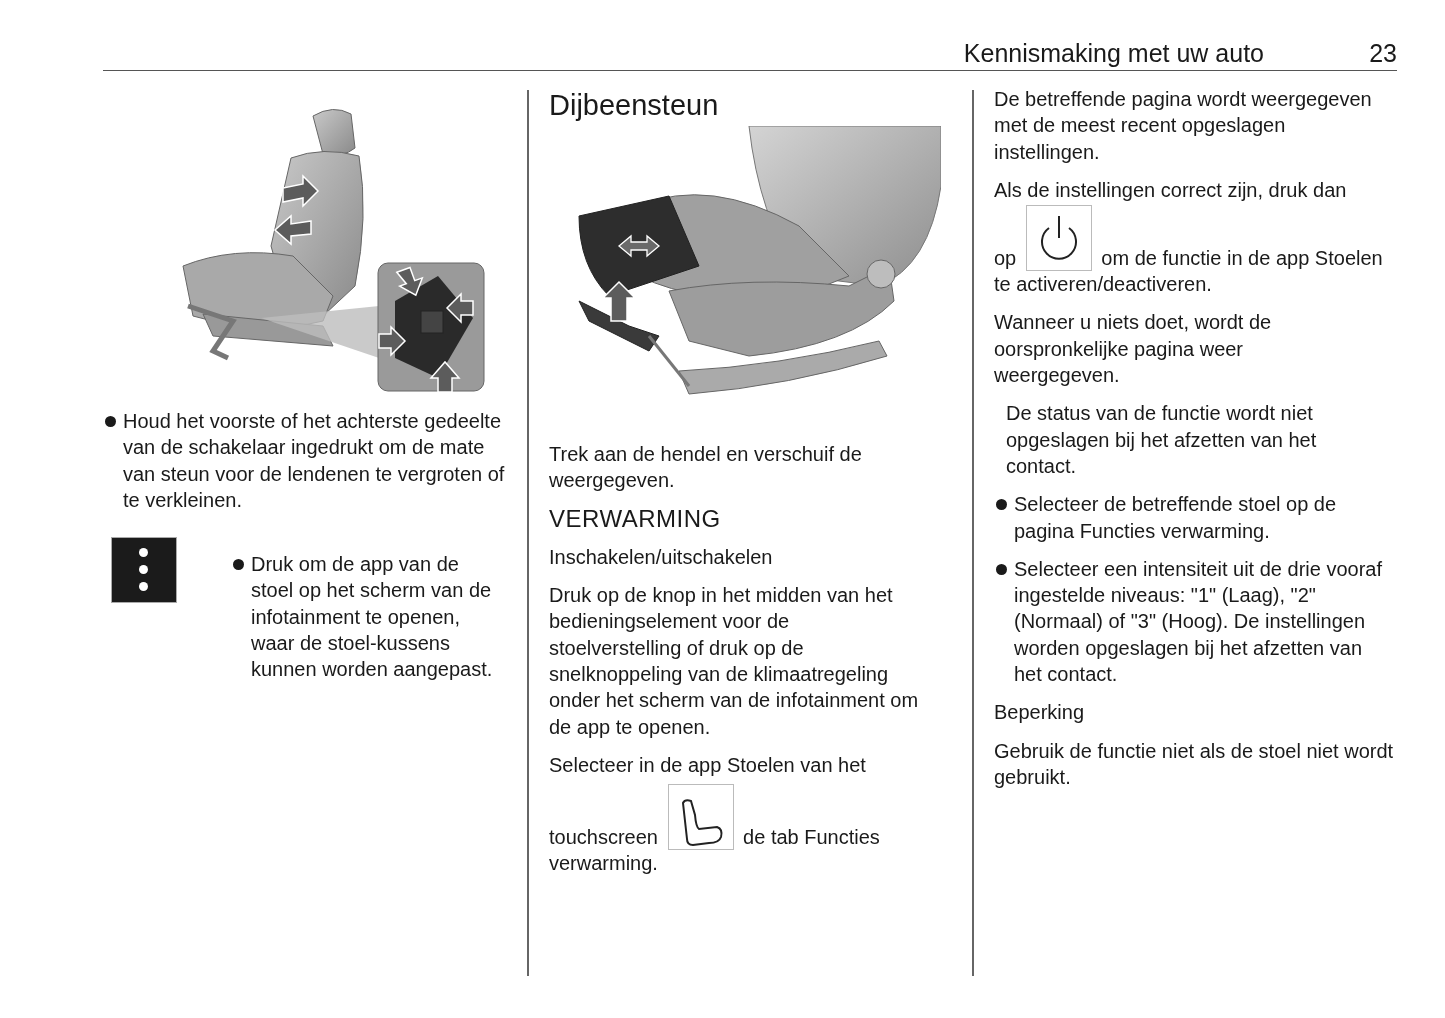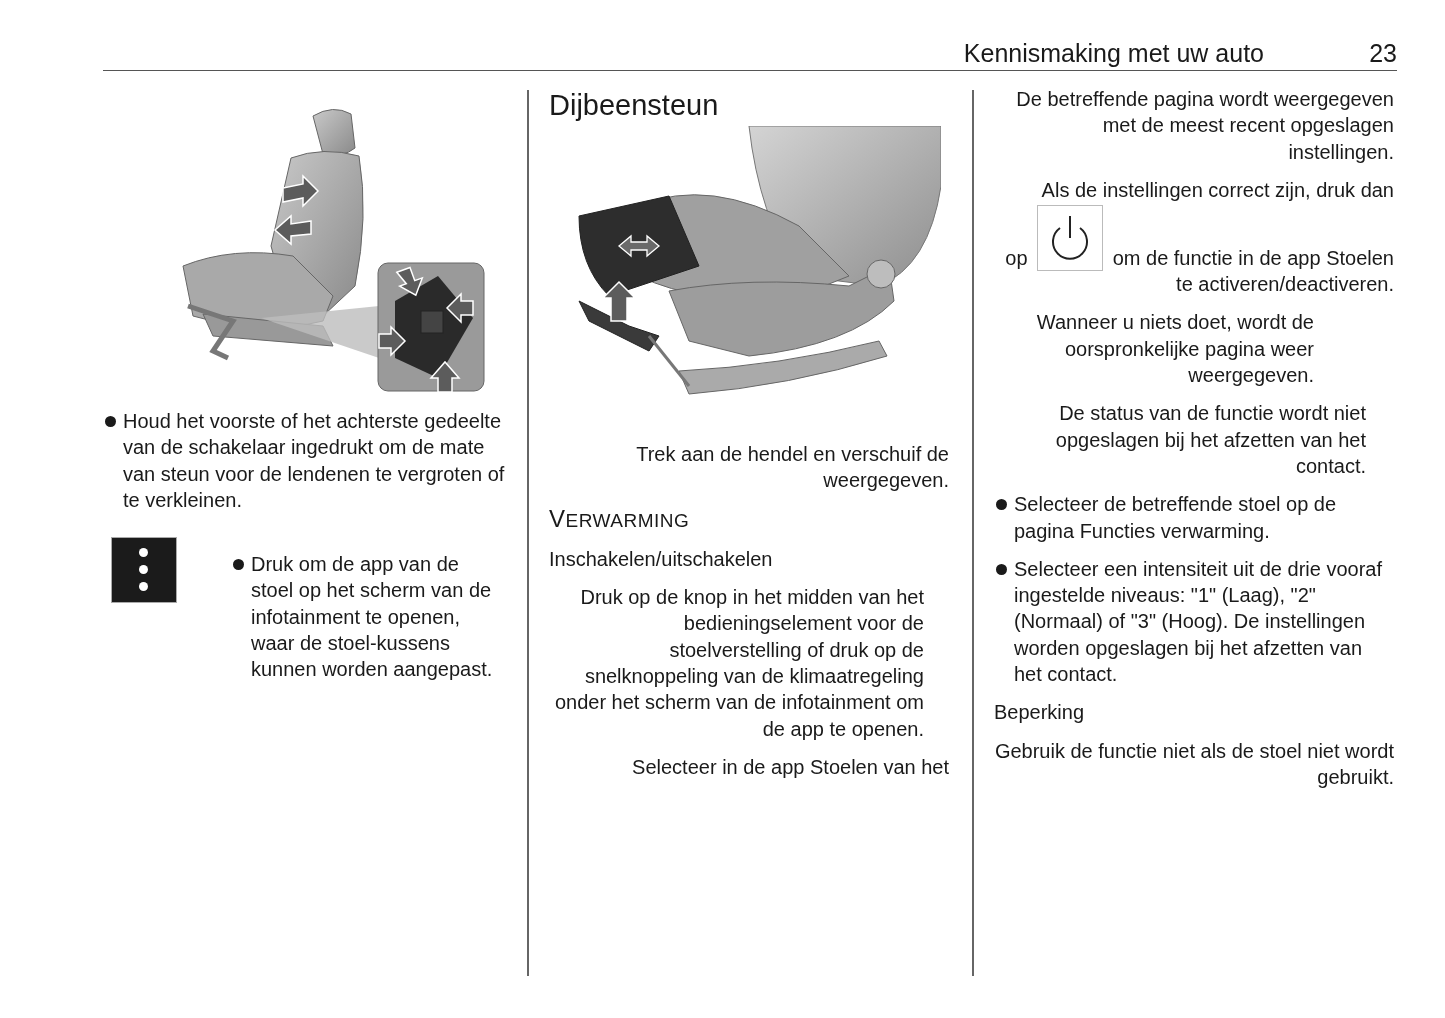--- a/index.html
+++ b/index.html
@@ -13,25 +13,25 @@
   }
   .header-title { position: absolute; right: 133px; top: 5px; font-size: 25px; }
   .header-page { position: absolute; right: 0; top: 5px; font-size: 25px; text-align: center; }
 
   .divider { position: absolute; width: 1.5px; background: #666; top: 90px; height: 886px; }
   .col { position: absolute; top: 86px; font-size: 20px; line-height: 26.3px; }
   .col1 { left: 103px; width: 405px; }
   .col2 { left: 549px; width: 400px; }
   .col3 { left: 994px; width: 400px; }
 
-  p { margin: 0 0 12px 0; text-align: right; }
+  p { margin: 0 0 12px 0; }
   .sub-head { margin: 0 0 12px 0; font-size: 20px; }
   .section-title { font-size: 29px; margin: 2px 0 0 0; line-height: 34px; }
   .caps-head { font-size: 24px; margin: 10px 0 12px 0; letter-spacing: 0.5px; }
-  .caps-head .small { font-size: 19px; }
+  .caps-head .small { font-size: 24px; }
 
   ul.bul { list-style: none; margin: 12px 0 12px 0; padding: 0; }
   ul.bul li { position: relative; padding-left: 20px; margin-bottom: 12px; }
   ul.bul li::before {
     content: ""; position: absolute; left: 2px; top: 8px; width: 11px; height: 11px;
     border-radius: 50%; background: #1a1a1a;
   }
 
   .figure { position: relative; }
   .fig1 { width: 320px; height: 300px; margin-left: 70px; margin-top: 10px; }
@@ -134,20 +134,28 @@
     </svg>
   </div>
 
   <p style="margin-top:40px;">Trek aan de hendel en verschuif de weergegeven.</p>
   <div class="caps-head"><span>V</span><span class="small">ERWARMING</span></div>
   <div class="sub-head">Inschakelen/uitschakelen</div>
   <p style="width:375px;">Druk op de knop in het midden van het bedieningselement voor de stoelverstelling of druk op de snelknoppeling van de klimaatregeling onder het scherm van de infotainment om de app te openen.</p>
   <p style="margin-bottom:6px;">
     <span>Selecteer in de app </span><span>Stoelen</span><span> van het</span>
   </p>
+  <p style="margin-top:4px;">
+    <span>touchscreen</span>
+    <span class="inline-icon">
+      <svg width="64" height="64" viewBox="0 0 64 64">
+          <path d="M14 18 Q16 14 22 16 L26 30 Q27 42 30 44 L48 42 Q54 44 52 52 Q50 58 40 58 L24 60 Q18 60 18 54 Z" fill="none" stroke="#222" stroke-width="2"></path>
+        </svg>
+    </span><span> de tab </span><span>Functies verwarming</span><span>.</span>
+  </p>
 </div>
 
 <div class="col col3">
   <p>De betreffende pagina wordt weergegeven met de meest recent opgeslagen instellingen.</p>
   <p style="margin-bottom:0;">Als de instellingen correct zijn, druk dan</p>
   <p style="margin-top:2px;">
     <span>op</span>
     <span class="inline-icon">
       <svg width="64" height="64" viewBox="0 0 64 64">
           <path d="M22 22 A17 17 0 1 0 42 22" fill="none" stroke="#222" stroke-width="2"></path>

